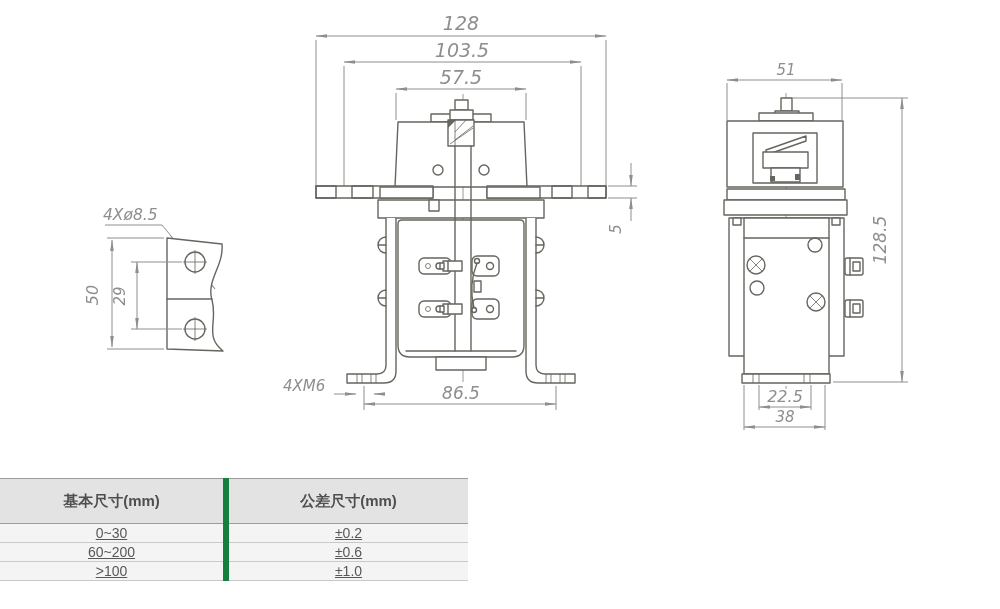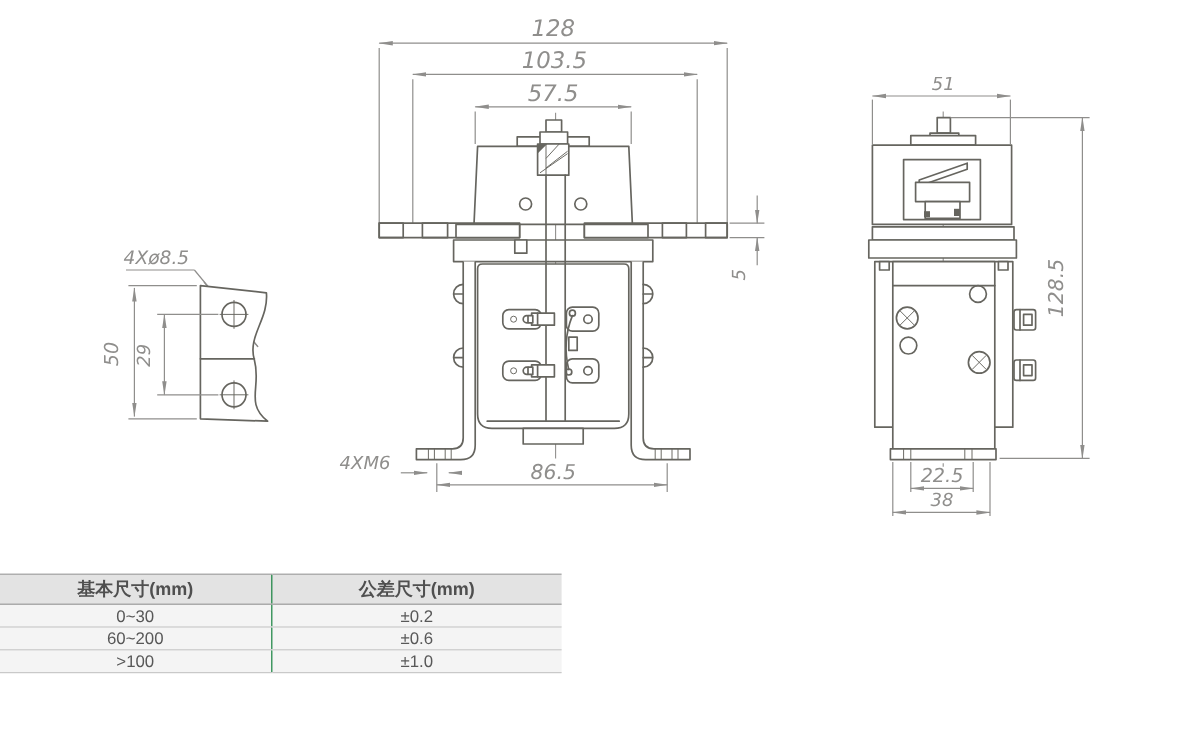--- a/index.html
+++ b/index.html
@@ -11,24 +11,24 @@
   .thin{stroke:#66655f;stroke-width:0.8;fill:none;}
   .dim{stroke:#8f8e8c;stroke-width:1;fill:none;}
   .cl{stroke:#8f8e8c;stroke-width:0.9;fill:none;stroke-dasharray:14 3 3 3;}
   .dim-text{font-family:"DejaVu Sans",sans-serif;font-style:italic;fill:#8f8e8c;}
   .darkfill{fill:#66655f;stroke:none;}
   
   .tol-table{position:absolute;left:0;top:478px;width:468px;border-collapse:collapse;
              table-layout:fixed;color:#4f4f4f;}
   .tol-table th{height:24px;background:#e3e3e3;border-top:1px solid #9c9c9c;
                 border-bottom:1px solid #9c9c9c;font-size:15px;font-weight:600;
-                text-align:center;padding:0;}
+                text-align:center;padding:10px;}
   .tol-table td{height:18px;background:#f4f4f4;border-bottom:1px solid #c9c9c9;
-                font-size:14px;color:#585858;text-align:center;padding:0;}
-  .tol-table .c2{border-left:1px solid #15803d;}
+                font-size:14px;color:#585858;text-align:center;padding:0;text-decoration:underline;}
+  .tol-table .c2{border-left:6px solid #15803d;}
 </style>
 </head>
 <body>
 
 <div class="stage">
 <svg width="1000" height="609" viewBox="0 0 1000 609">
   <defs>
     <marker id="arw" viewBox="0 0 11 10" refX="10.4" refY="5" markerWidth="12" markerHeight="11" orient="auto-start-reverse" markerUnits="userSpaceOnUse">
       <path d="M0,3.3 L11,5 L0,6.7 Z" fill="#8f8e8c"></path>
     </marker>

